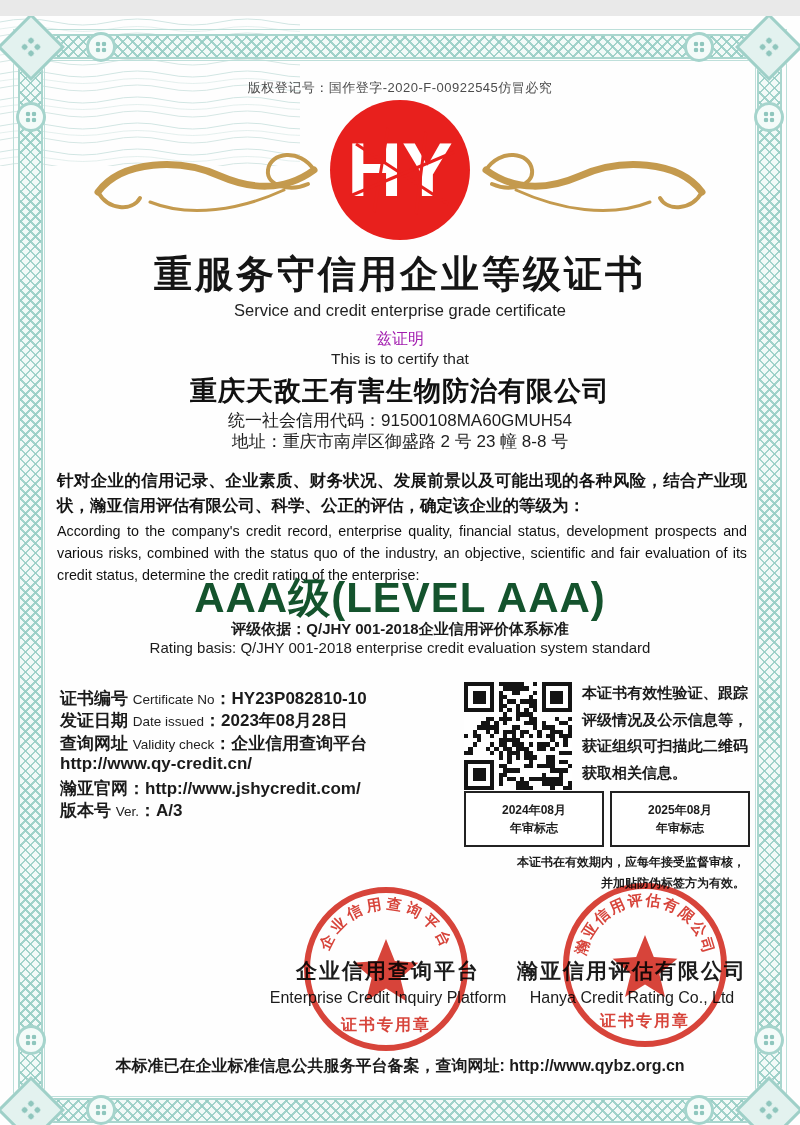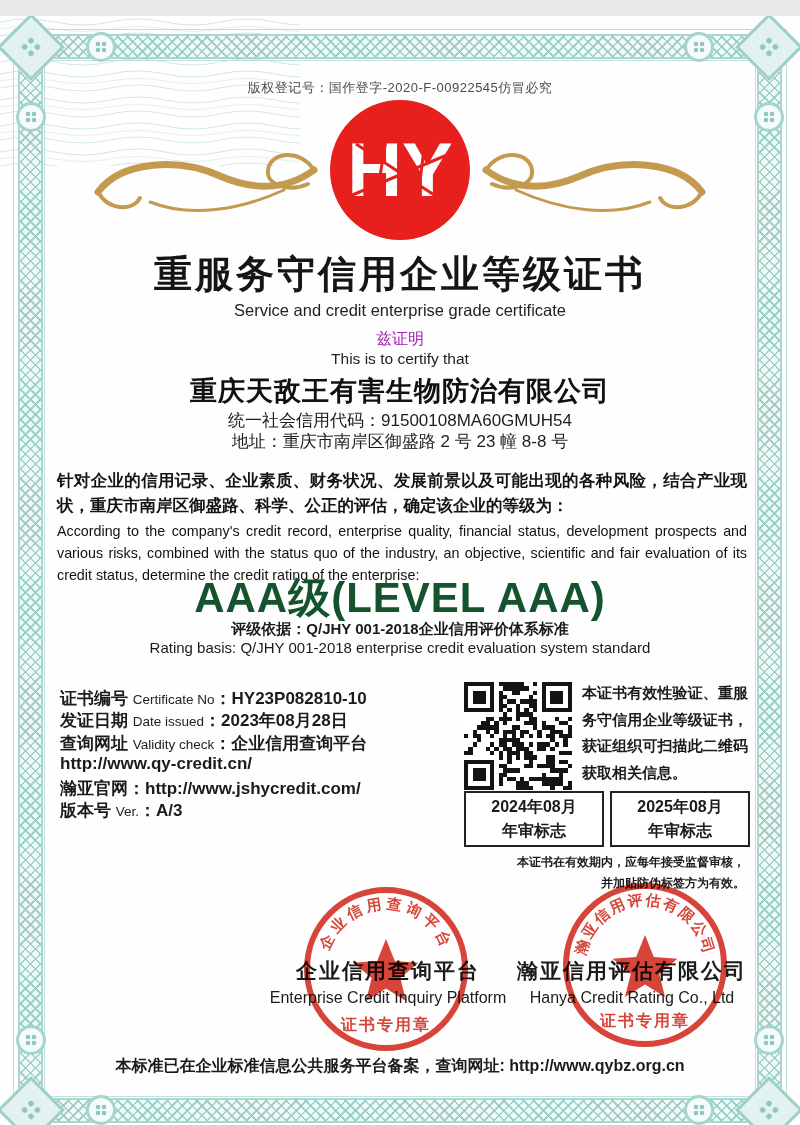--- a/index.html
+++ b/index.html
@@ -50,21 +50,21 @@
   .info{left:60px;top:671px;z-index:3;}
   .info .ln{height:22.4px;font-size:17px;white-space:nowrap;}
   .info .lc{font-weight:600;}
   .info .le{font-size:13.5px;color:#222;}
   .info .lv{font-weight:600;}
   .qr-box{left:464px;top:666px;width:108px;height:108px;background:#fff;z-index:3;}
   .qr-note{left:582px;top:664px;width:166px;font-size:15px;font-weight:600;line-height:1.78;
            text-align:justify;z-index:3;}
   .ybox{top:775px;width:136px;height:52px;border:2px solid #222;background:rgba(255,255,255,.55);
         z-index:3;display:flex;flex-direction:column;align-items:center;justify-content:center;
-        font-size:16px;font-weight:700;line-height:1.5;}
+        font-size:12px;font-weight:700;line-height:1.5;}
   .note{right:55px;top:836px;width:420px;text-align:right;font-size:12px;font-weight:700;
         line-height:1.75;z-index:3;}
   .org{z-index:3;text-align:center;}
   .org .ocn{font-size:21px;font-weight:700;letter-spacing:2px;}
   .org .oen{font-size:16px;margin-top:4px;}
   .seal{z-index:4;mix-blend-mode:multiply;opacity:.93;}
   .footer{top:1040px;font-size:16px;font-weight:700;z-index:3;}
   svg text{font-family:"Liberation Sans","DejaVu Sans",sans-serif;}
 </style>
 </head>
@@ -134,21 +134,21 @@
 
   <div class="abs ctr title-cn">重服务守信用企业等级证书</div>
   <div class="abs ctr title-en">Service and credit enterprise grade certificate</div>
   <div class="abs ctr certify-cn">兹证明</div>
   <div class="abs ctr certify-en">This is to certify that</div>
   <div class="abs ctr company">重庆天敌王有害生物防治有限公司</div>
   <div class="abs ctr code-line">统一社会信用代码：91500108MA60GMUH54</div>
   <div class="abs ctr addr-line">地址：重庆市南岸区御盛路 2 号 23 幢 8-8 号</div>
 
   <div class="abs para">
-    <div class="para-cn">针对企业的信用记录、企业素质、财务状况、发展前景以及可能出现的各种风险，结合产业现状，重庆市南岸区御盛路、科学、公正的评估，确定该企业的等级为：</div>
+    <div class="para-cn">针对企业的信用记录、企业素质、财务状况、发展前景以及可能出现的各种风险，结合产业现状，瀚亚信用评估有限公司、科学、公正的评估，确定该企业的等级为：</div>
     <div class="para-en">According to the company's credit record, enterprise quality, financial status, development prospects and various risks, combined with the status quo of the industry, an objective, scientific and fair evaluation of its credit status, determine the credit rating of the enterprise:</div>
   </div>
 
   <div class="abs ctr rating" style="color:#14532d;">AAA级(LEVEL AAA)</div>
   <div class="abs ctr basis-cn">评级依据：Q/JHY 001-2018企业信用评价体系标准</div>
   <div class="abs ctr basis-en">Rating basis: Q/JHY 001-2018 enterprise credit evaluation system standard</div>
 
   <div class="abs info">
     <div class="ln">
       <span class="lc">证书编号</span>
@@ -479,21 +479,21 @@
         <rect x="6" y="24" width="1" height="1" fill="#141414"></rect>
         <rect x="12" y="24" width="1" height="1" fill="#141414"></rect>
         <rect x="13" y="24" width="1" height="1" fill="#141414"></rect>
         <rect x="14" y="24" width="1" height="1" fill="#141414"></rect>
         <rect x="15" y="24" width="1" height="1" fill="#141414"></rect>
         <rect x="20" y="24" width="1" height="1" fill="#141414"></rect>
         <rect x="23" y="24" width="1" height="1" fill="#141414"></rect>
         <rect x="24" y="24" width="1" height="1" fill="#141414"></rect>
       </svg>
   </div>
-  <div class="abs qr-note">本证书有效性验证、重服务守信用企业等级证书，获证组织可扫描此二维码获取相关信息。</div>
+  <div class="abs qr-note">本证书有效性验证、跟踪评级情况及公示信息等，获证组织可扫描此二维码获取相关信息。</div>
 
   <div class="abs ybox" style="left:464px;">
     <span>2024年08月</span>
     <span>年审标志</span>
   </div>
   <div class="abs ybox" style="left:610px;">
     <span>2025年08月</span>
     <span>年审标志</span>
   </div>
 

